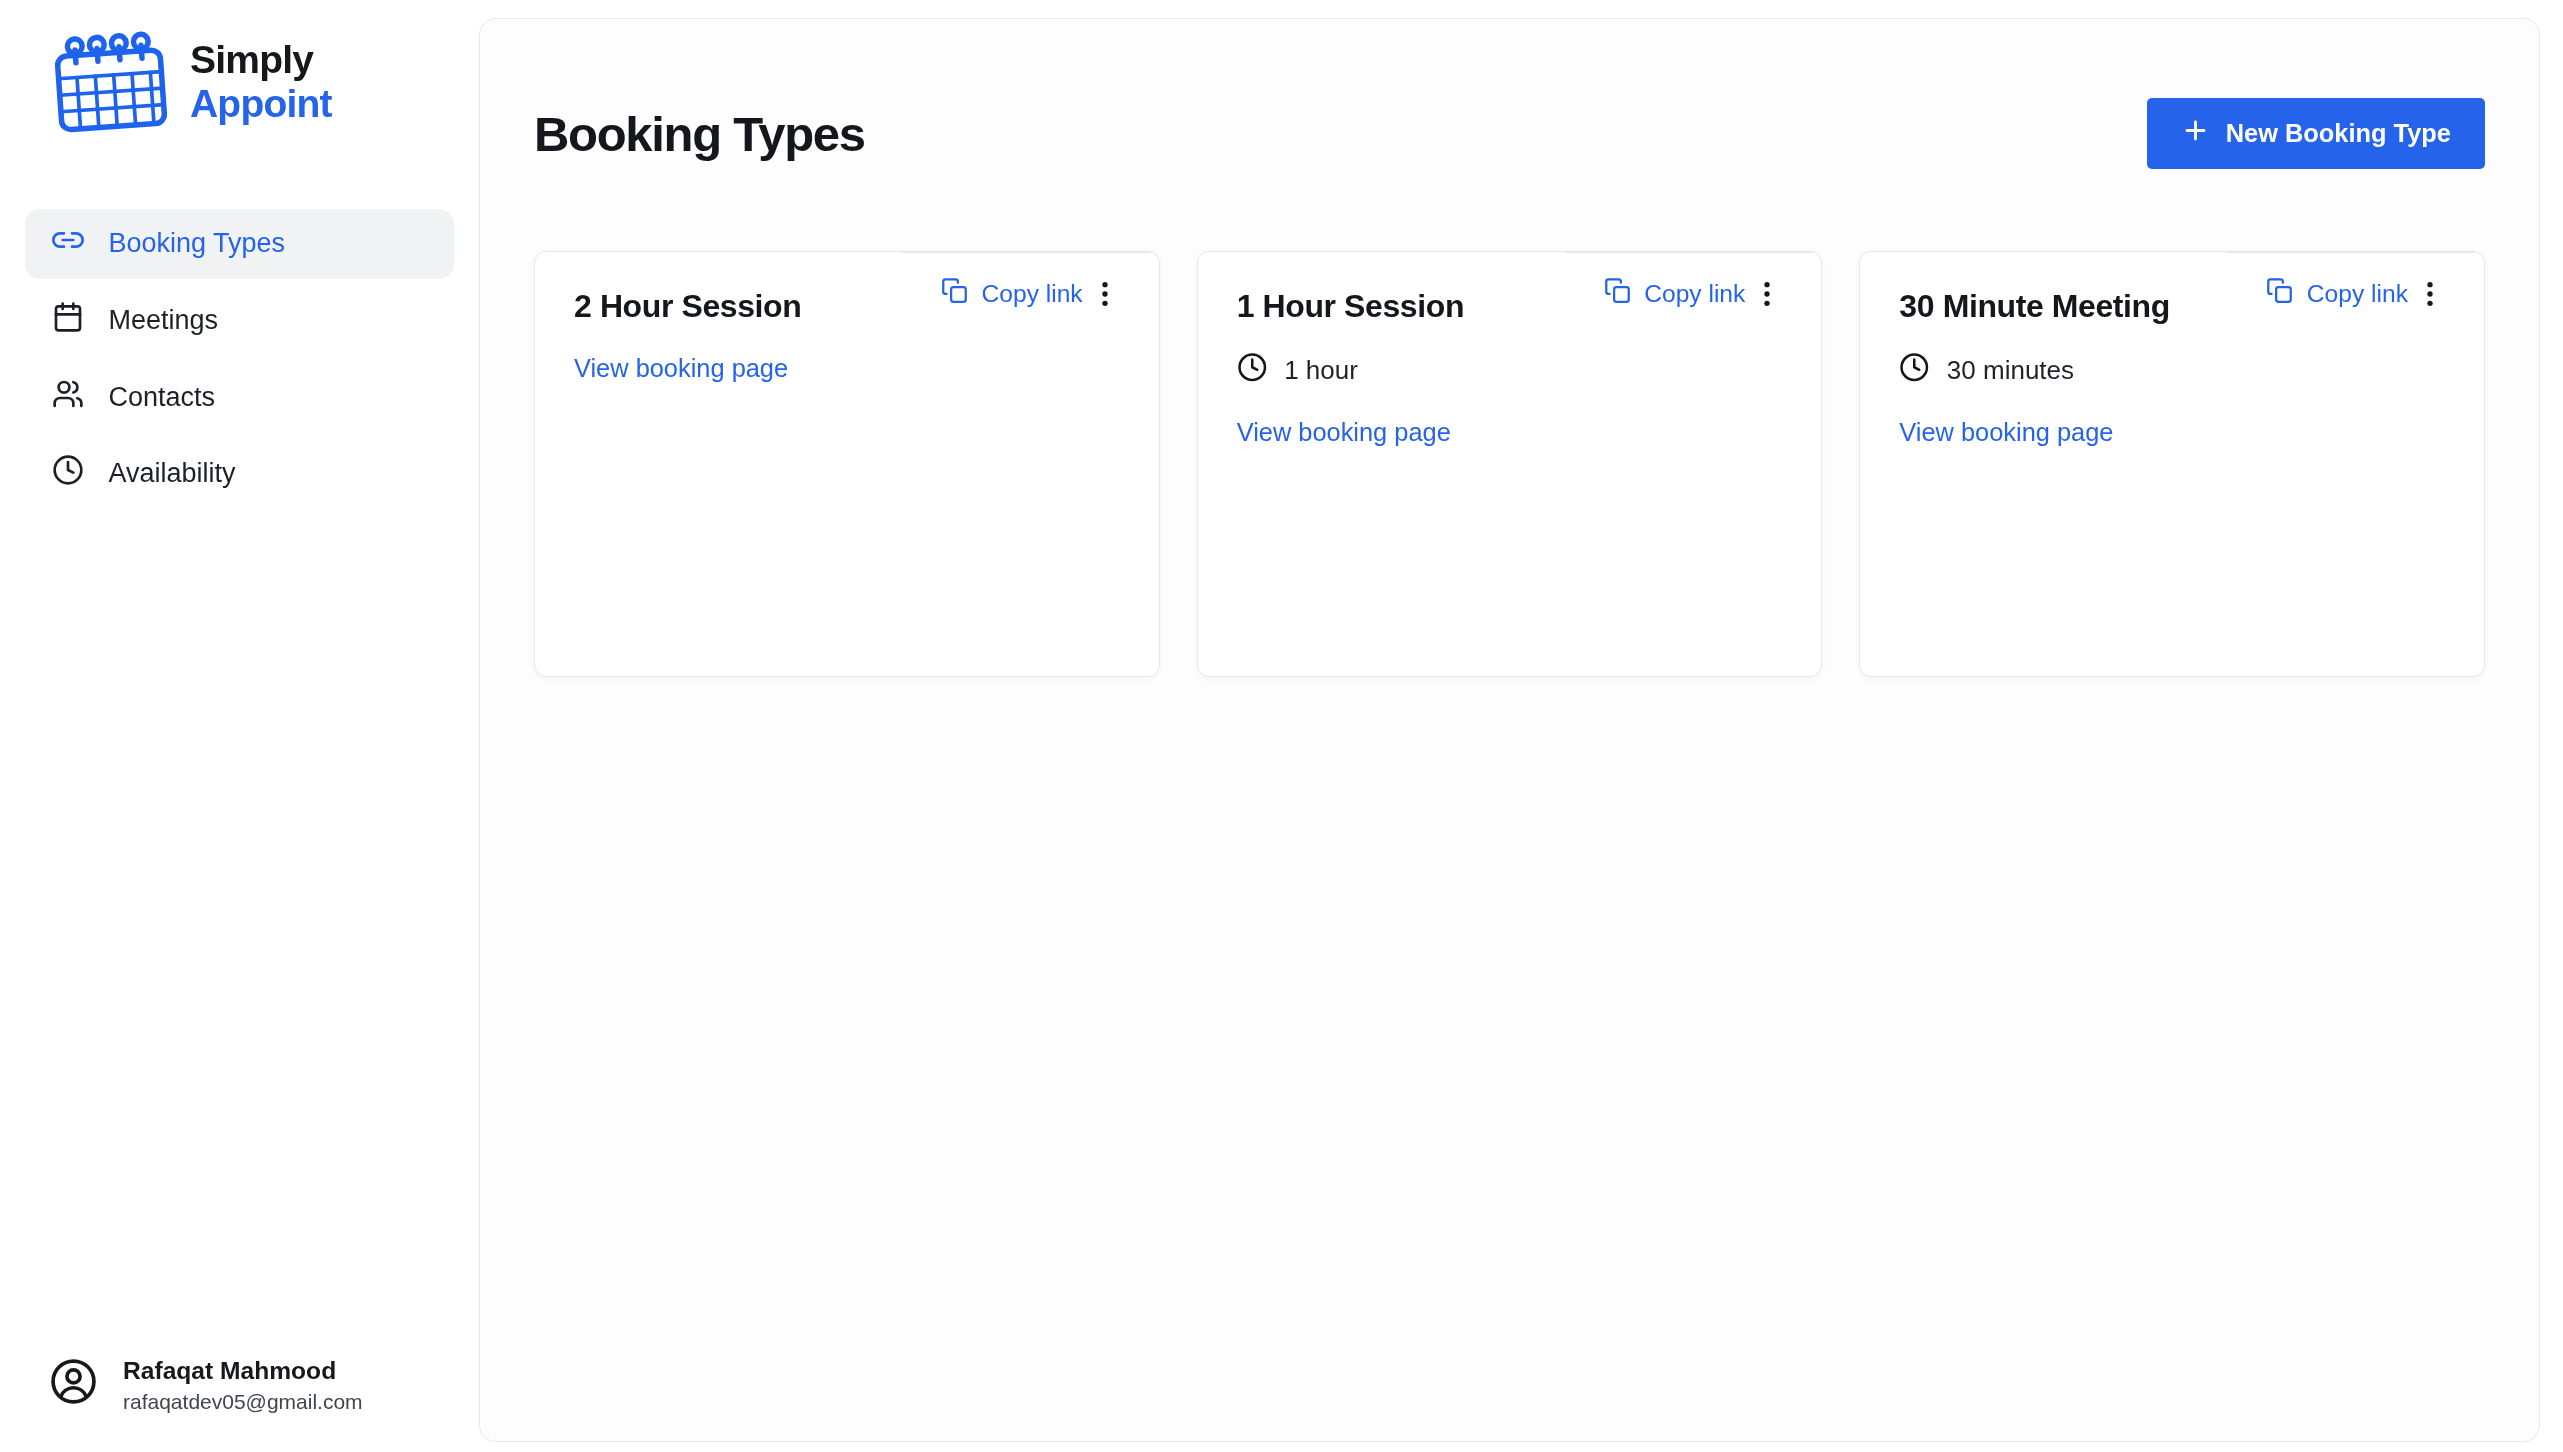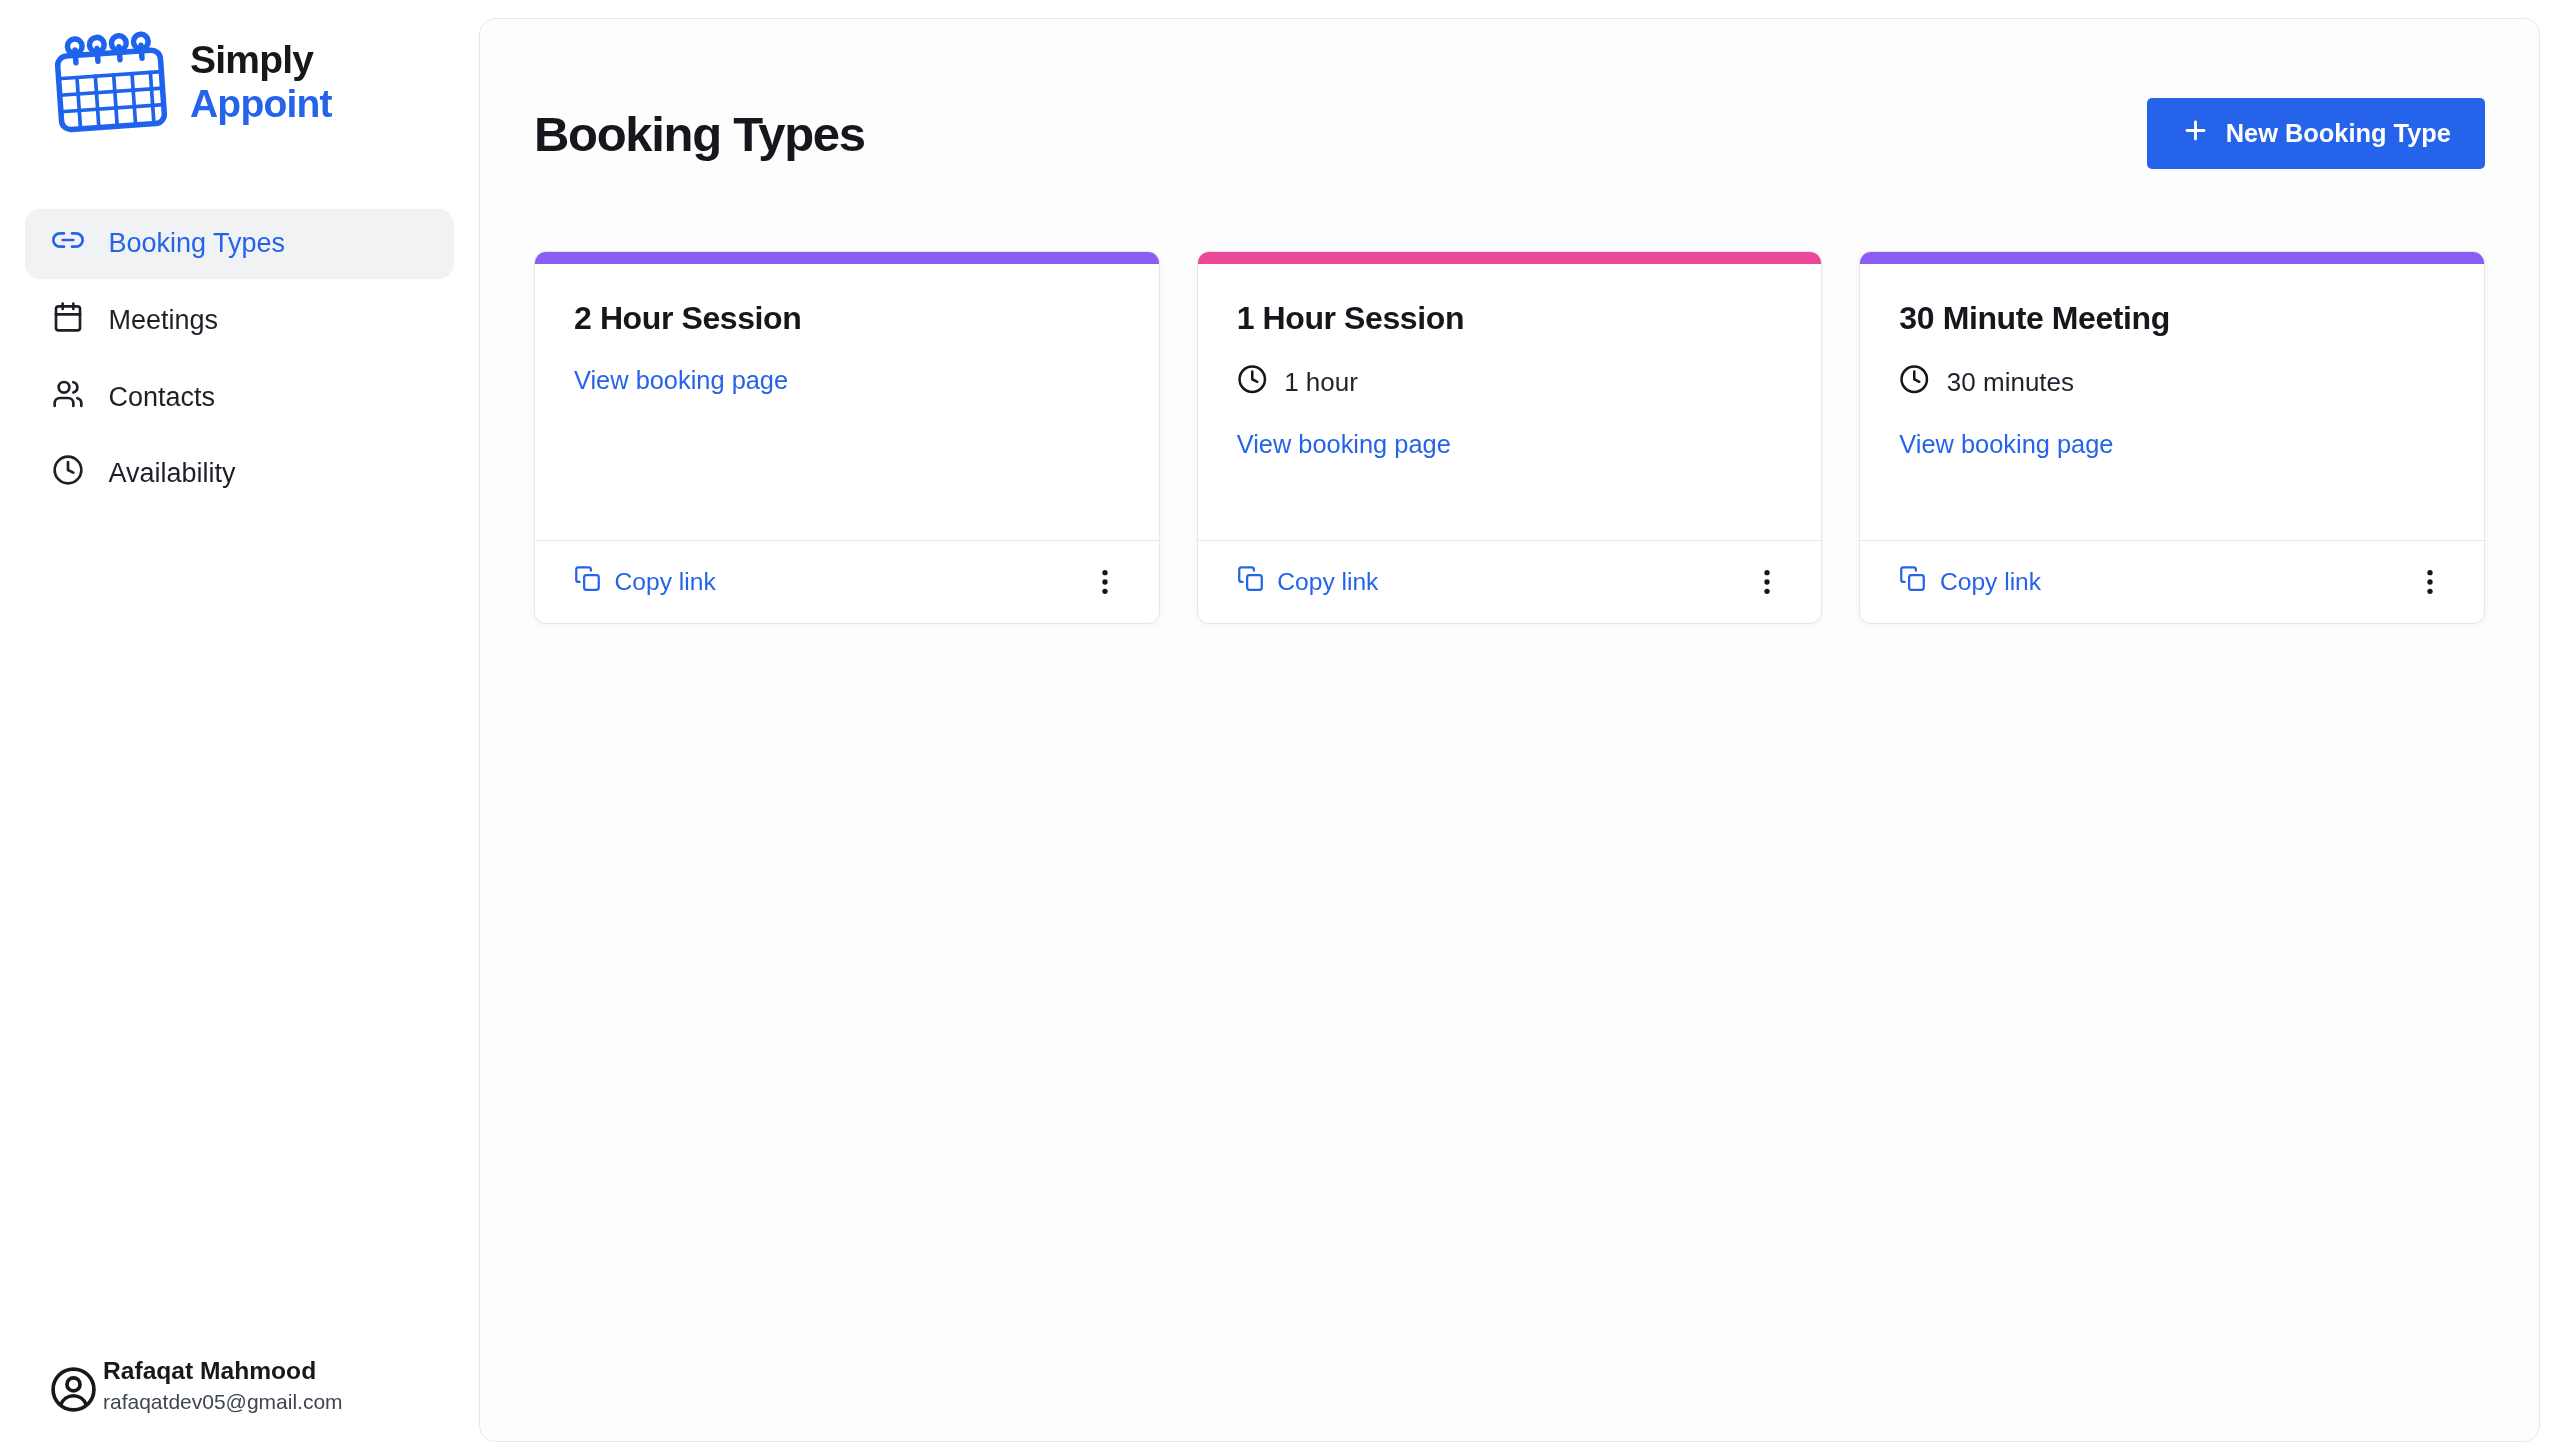--- a/index.html
+++ b/index.html
@@ -55,22 +55,22 @@
   .nav-item svg { width: 32px; height: 32px; flex: none; }
   .nav-item.active {
     background: #f0f2f4;
     color: #2563eb;
   }
 
   .sidebar-spacer { flex: 1; }
 
   .user {
     display: flex;
-    align-items: flex-end;
-    gap: 5px;
+    align-items: flex-start;
+    gap: 25px;
     padding: 0 34px 0 49px;
   }
   .user-avatar svg { width: 49px; height: 49px; display: block; color: #17181c; }
   .user-name { font-size: 24.6px; font-weight: bold; color: #17181c; }
   .user-email { font-size: 21px; color: #3f4650; margin-top: 5.1px; }
 
   
   .main-wrap {
     flex: 1;
     padding: 18px 23px 11px 0;
@@ -117,27 +117,27 @@
 
   
   .cards {
     display: flex;
     gap: 37px;
     margin-top: 56px;
   }
   .card {
     flex: 1;
     min-width: 0;
-    height: 373px;
+    height: 426px;
     background: #ffffff;
     border: 1.7px solid #e6e7ea;
     border-radius: 12px;
     overflow: hidden;
     display: flex;
-    flex-direction: column;
+    flex-direction: row;
     box-shadow: 0 1.7px 6.8px rgba(16, 24, 40, 0.04);
   }
   .card-accent { height: 12px; flex: none; background: #8b5cf6; }
   .card-body { padding: 36px 39px 0; flex: 1; }
   .card-title { font-size: 32px; font-weight: bold; color: #15171c; letter-spacing: -0.4px; }
   .card-duration {
     display: flex;
     align-items: center;
     gap: 17px;
     margin-top: 27px;

